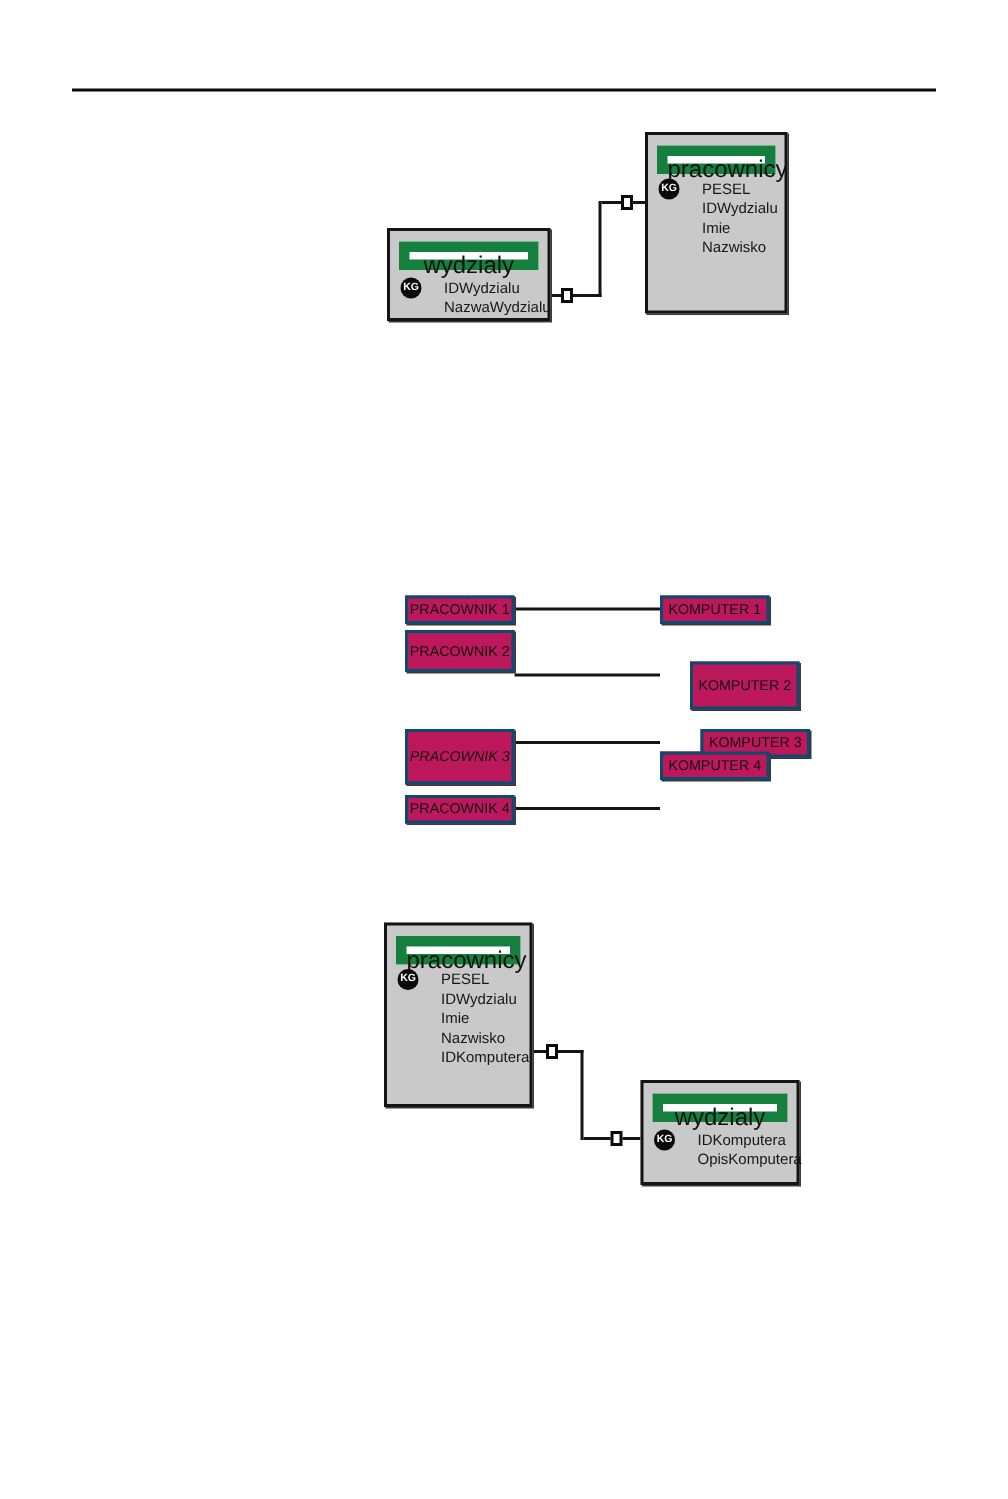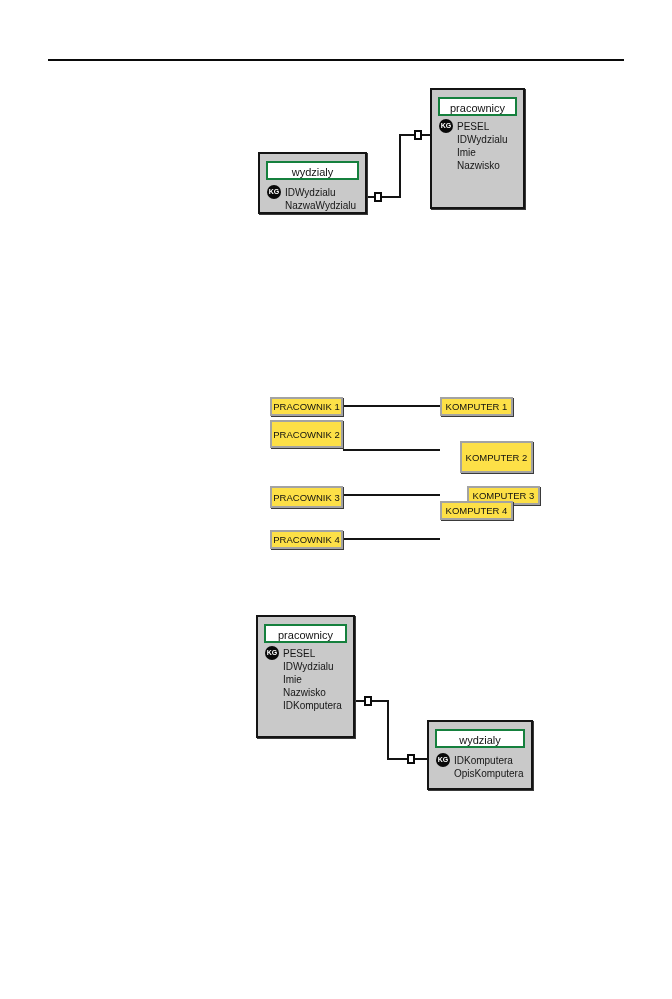--- a/index.html
+++ b/index.html
@@ -10,35 +10,35 @@
   }
   .hrule { position:absolute; background:#0a0a0a; }
 
   
   .entity {
     position:absolute; background:#c9c9c9; border:2px solid #141414;
     box-shadow:1px 1px 0 #3a3a3a;
   }
   .etitle {
     position:absolute; left:6px; right:6px; top:7px; height:19px;
-    background:#ffffff; font-size:11px; line-height:19px; text-align:center;
-    color:#111; border:2px solid #15803d;
+    background:#ffffff; font-size:16px; line-height:19px; text-align:center;
+    color:#111; border:7px solid #15803d;
   }
   .fields { position:absolute; left:0; right:0; }
-  .frow { position:relative; height:13px; line-height:13px; padding-left:25px;
+  .frow { position:relative; height:13px; line-height:13px; padding-left:36px;
           font-size:10px; white-space:nowrap; color:#161616; }
   .kbadge {
     position:absolute; left:7px; top:-1px; width:14px; height:14px;
     background:#0a0a0a; color:#ffffff; border-radius:50%;
     font-size:7px; font-weight:bold; text-align:center; line-height:14px;
   }
 
   
   .simple-box {
-    position:absolute; background:#fde047; border:2px solid #a3a3a3;
+    position:absolute; background:#be185d; border:2px solid #0c4a6e;
     box-shadow:1px 1px 0 #3a3a3a; font-size:9.5px; color:#111;
     display:flex; align-items:center; justify-content:center; white-space:nowrap;
   }
 
   
   .line { position:absolute; background:#141414; }
   .endpoint {
     position:absolute; width:8px; height:10px; background:#ffffff;
     border:2px solid #0a0a0a;
   }
@@ -95,21 +95,21 @@
 
     <div class="line" style="left:343px; top:405px; width:97px; height:2px;"></div>
     <div class="simple-box" style="left:270px; top:397px; width:73px; height:19px;">PRACOWNIK 1</div>
     <div class="simple-box" style="left:440px; top:397px; width:73px; height:19px;text-align:right;">KOMPUTER 1</div>
 
     <div class="line" style="left:343px; top:449px; width:97px; height:2px;"></div>
     <div class="simple-box" style="left:270px; top:420px; width:73px; height:28px;">PRACOWNIK 2</div>
     <div class="simple-box" style="left:460px; top:441px; width:73px; height:32px;">KOMPUTER 2</div>
 
     <div class="line" style="left:343px; top:494px; width:97px; height:2px;"></div>
-    <div class="simple-box" style="left:270px; top:486px; width:73px; height:22px;">PRACOWNIK 3</div>
+    <div class="simple-box" style="left:270px; top:486px; width:73px; height:37px;font-style:italic;">PRACOWNIK 3</div>
     <div class="simple-box" style="left:440px; top:486px; width:73px; height:19px;margin-left:27px;">KOMPUTER 3</div>
 
     <div class="line" style="left:343px; top:538px; width:97px; height:2px;"></div>
     <div class="simple-box" style="left:270px; top:530px; width:73px; height:19px;">PRACOWNIK 4</div>
     <div class="simple-box" style="left:440px; top:501px; width:73px; height:19px;">KOMPUTER 4</div>
   </div>
 
   <div>
 
     <div class="line" style="left:355px; top:700px; width:34px; height:2px;"></div>

